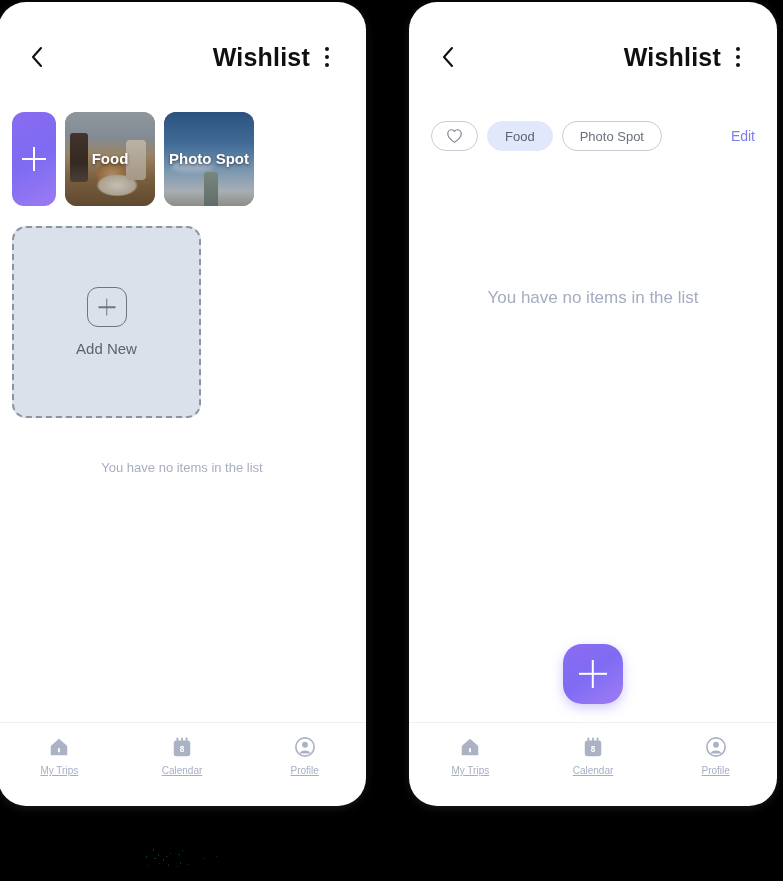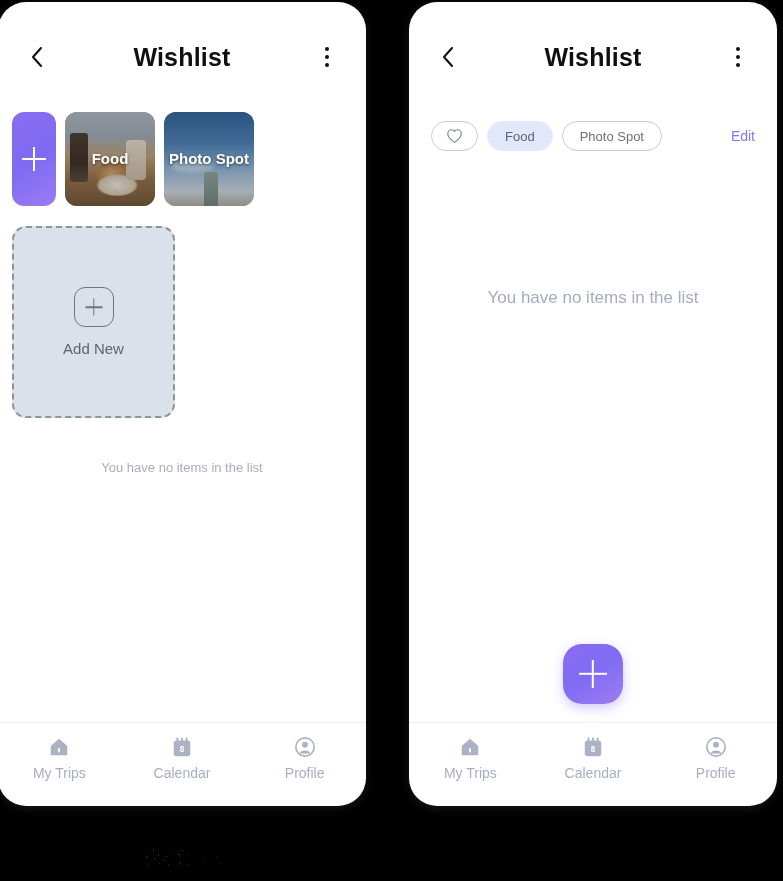--- a/index.html
+++ b/index.html
@@ -53,21 +53,21 @@
   .appbar .back {
     width: 34px;
     height: 34px;
     display: flex;
     align-items: center;
     justify-content: center;
     cursor: pointer;
   }
   .appbar .title {
     flex: 1;
-    text-align: center;
+    text-align: right;
     font-size: 25px;
     font-weight: bold;
     color: #101012;
     letter-spacing: 0.2px;
   }
   .appbar .kebab {
     width: 34px;
     height: 34px;
     display: flex;
     flex-direction: column;
@@ -225,21 +225,21 @@
     width: var(--pt, 2px); height: var(--pl, 22px);
     transform: translate(-50%, -50%);
   }
 
   
   .addnew-wrap {
     padding: 20px 14px 0 14px;
     flex: 0 0 auto;
   }
   .addnew {
-    width: 163px;
+    width: 189px;
     height: 192px;
     box-sizing: border-box;
     border: 2px dashed #8c949f;
     border-radius: 14px;
     background: #dbe1ea;
     display: flex;
     flex-direction: column;
     align-items: center;
     justify-content: center;
     gap: 13px;
@@ -349,22 +349,23 @@
   }
   .navitem {
     flex: 1;
     display: flex;
     flex-direction: column;
     align-items: center;
     gap: 7px;
     cursor: pointer;
   }
   .navitem .nlbl {
-    font-size: 14px;
+    font-size: 10px;
     color: #a8aec2;
+    text-decoration: underline;
   }
 
   
   .caption {
     position: absolute;
     top: 843px;
     font-size: 26px;
     font-weight: bold;
     color: #0fb981;
     text-align: center;

